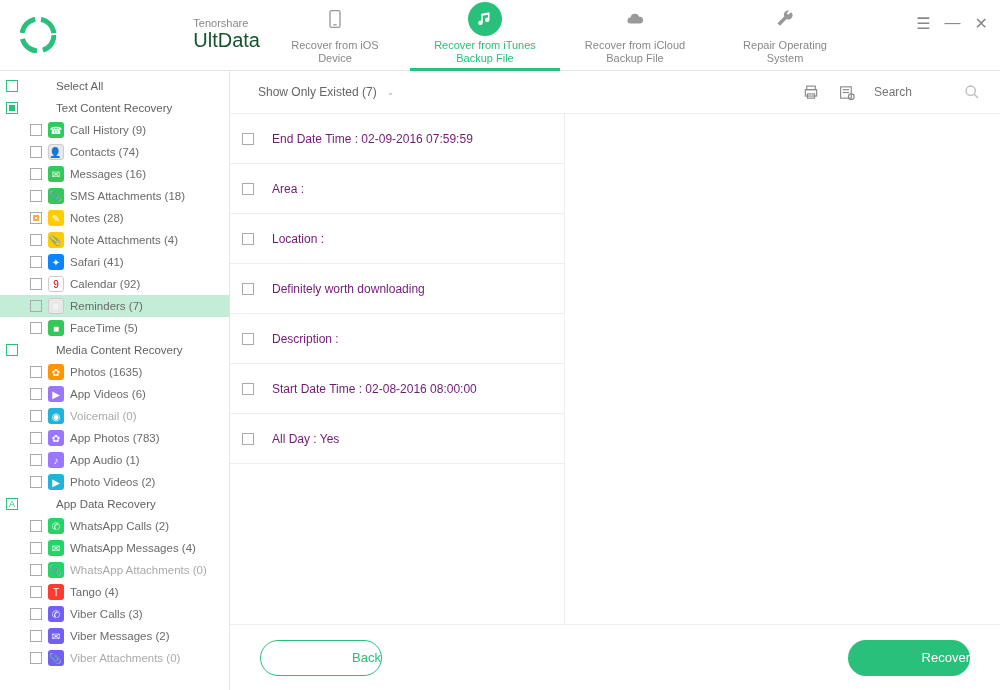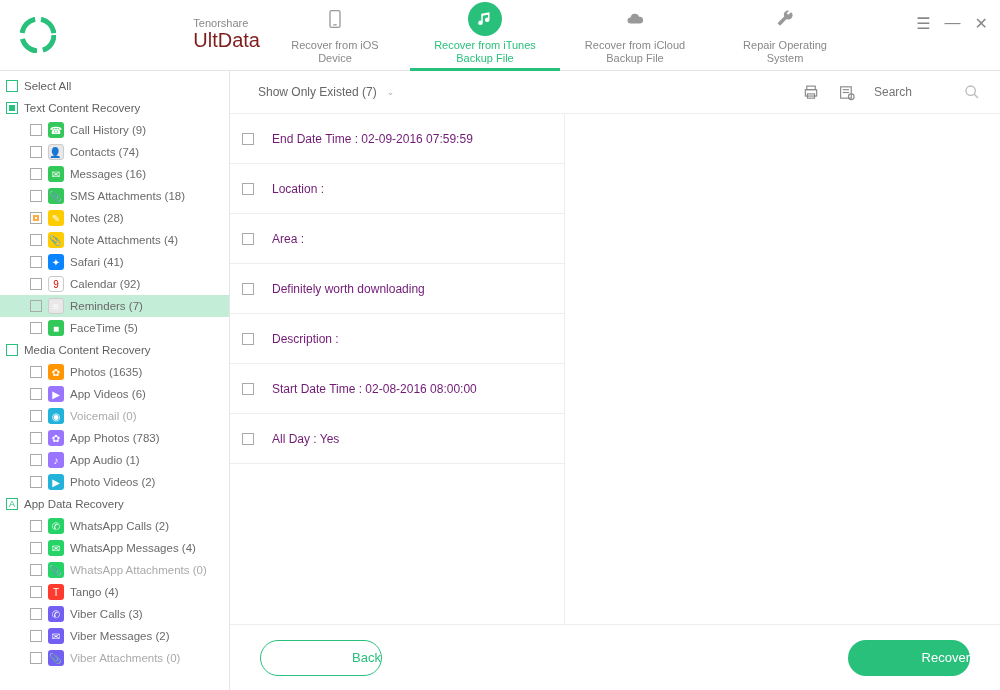--- a/index.html
+++ b/index.html
@@ -2,39 +2,39 @@
 <html><head>
 <meta charset="utf-8">
 <style>
 * { margin: 0; padding: 0; box-sizing: border-box; font-family: -apple-system, "Segoe UI", Arial, sans-serif; }
 body { width: 1000px; height: 690px; background: #fff; overflow: hidden; font-size: 12px; color: #555; }
 
 .header { height: 71px; display: flex; align-items: center; border-bottom: 1px solid #e5e5e5; position: relative; }
 .brand { display: flex; align-items: center; padding-left: 20px; width: 260px; justify-content: space-between; }
 .brand-logo { width: 36px; height: 36px; position: relative; margin-right: 8px; }
 .brand-text { color: #888; font-size: 11px; line-height: 1; }
-.brand-name { color: #7f1d1d; font-size: 20px; font-weight: 400; }
+.brand-name { color: #14532d; font-size: 20px; font-weight: 400; }
 
 .tabs { display: flex; flex: 1; height: 71px; }
 .tab { width: 150px; display: flex; flex-direction: column; align-items: center; justify-content: center; color: #888; cursor: pointer; padding-top: 0; border-bottom: 3px solid transparent; }
 .tab.active { color: #28c07b; border-bottom-color: #28c07b; }
 .tab-icon { width: 34px; height: 34px; border-radius: 50%; display: flex; align-items: center; justify-content: center; margin-bottom: 3px; }
 .tab.active .tab-icon { background: #28c07b; color: #fff; }
 .tab:not(.active) .tab-icon { color: #999; }
 .tab-label { font-size: 11px; text-align: center; line-height: 1.2; white-space: pre-line; }
 
 .win-controls { position: absolute; right: 12px; top: 14px; display: flex; gap: 14px; color: #888; }
 .win-btn { cursor: pointer; font-size: 16px; }
 
 .body { display: flex; height: 619px; }
 
 .sidebar { width: 230px; border-right: 1px solid #e5e5e5; overflow-y: auto; padding-top: 4px; }
 .sidebar::-webkit-scrollbar { width: 6px; }
 .sidebar::-webkit-scrollbar-thumb { background: #ccc; border-radius: 3px; }
-.sb-group { padding: 5px 0 5px 6px; display: flex; align-items: flex-start; color: #616161; }
+.sb-group { padding: 5px 0 5px 6px; display: flex; align-items: flex-start; color: #616161; gap: 32px; }
 .sb-item { padding: 3px 0 3px 30px; display: flex; align-items: center; cursor: pointer; color: #6a6a6a; }
 .sb-item.selected { background: #c4edd7; }
 .sb-item.dim { color: #aaa; }
 .cb { width: 12px; height: 12px; border: 1px solid #aaa; margin-right: 6px; display: inline-block; flex-shrink: 0; position: relative; }
 .cb.group { border-color: #28c07b; }
 .cb.group.on::after { content: ""; position: absolute; inset: 2px; background: #28c07b; }
 .cb.partial::after { content: ""; position: absolute; top: 2px; left: 2px; right: 2px; bottom: 2px; border: 2px solid #ffa940; border-radius: 0; }
 .app-ico { width: 16px; height: 16px; border-radius: 3px; margin-right: 6px; display: flex; align-items: center; justify-content: center; font-size: 10px; color: white; flex-shrink: 0; }
 .sb-label { font-size: 11.5px; }
 
@@ -289,25 +289,25 @@
       </div>
     </div>
     <div class="content">
       <div class="list" id="list">
           <div class="row">
             <span class="cb"></span>
             <span>End Date Time : 02-09-2016 07:59:59</span>
           </div>
           <div class="row">
             <span class="cb"></span>
+            <span>Area :</span>
+          </div>
+          <div class="row">
+            <span class="cb"></span>
             <span>Location :</span>
-          </div>
-          <div class="row">
-            <span class="cb"></span>
-            <span>Area :</span>
           </div>
           <div class="row">
             <span class="cb"></span>
             <span>Definitely worth downloading</span>
           </div>
           <div class="row">
             <span class="cb"></span>
             <span>Description :</span>
           </div>
           <div class="row">

